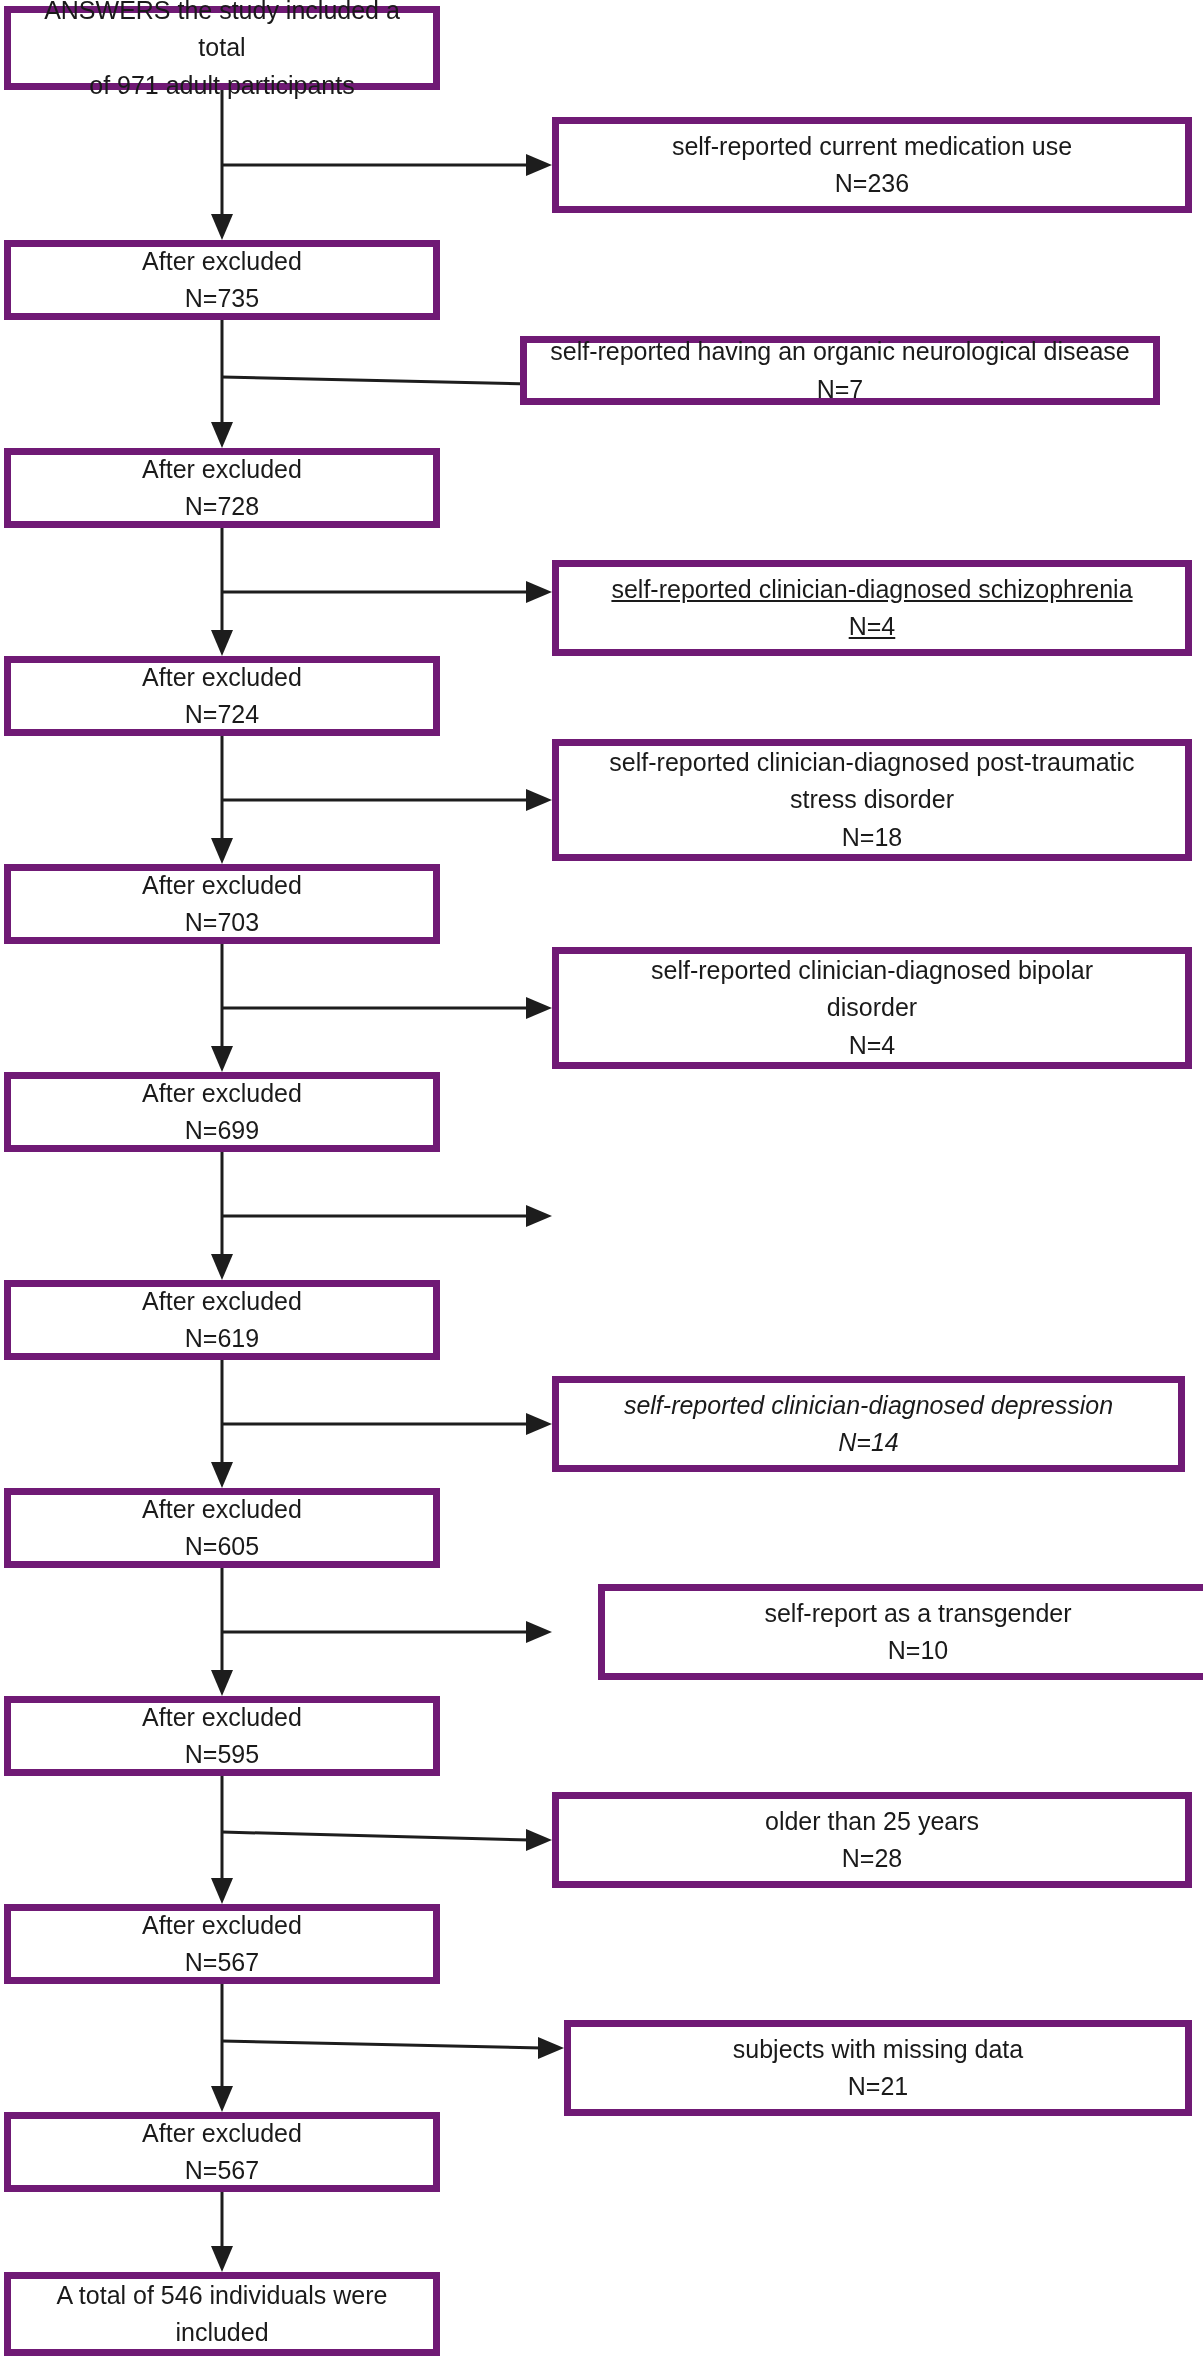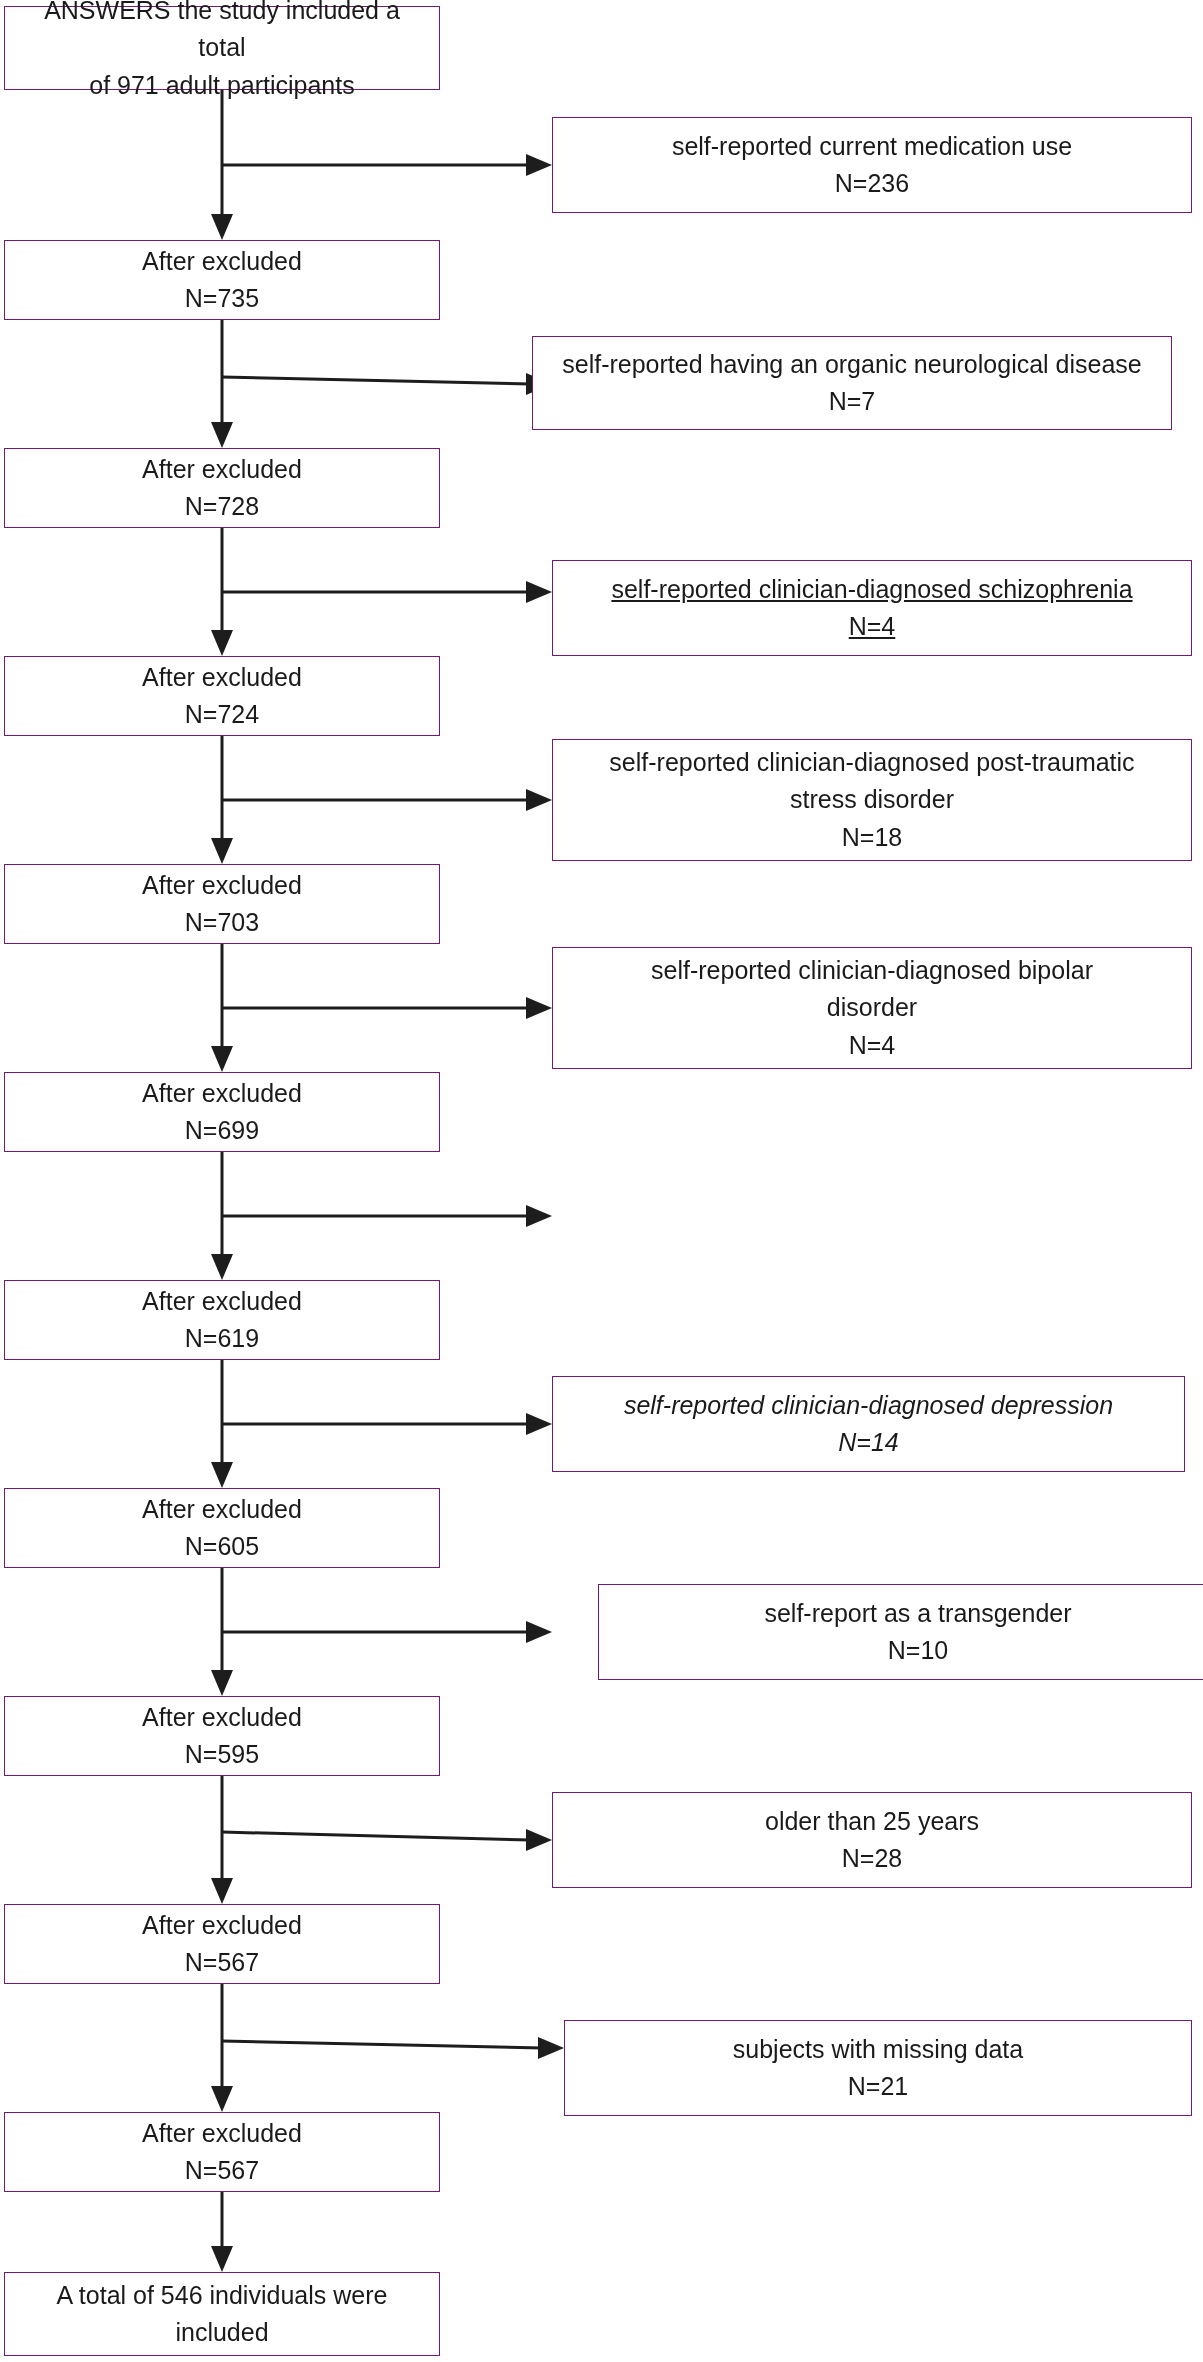--- a/index.html
+++ b/index.html
@@ -14,21 +14,21 @@
   }
   .arrow-layer {
     position: absolute;
     left: 0; top: 0;
     width: 1203px; height: 2362px;
     z-index: 0;
   }
   .box {
     position: absolute;
     box-sizing: border-box;
-    border: 1px solid #701a75;
+    border: 7px solid #701a75;
     background: #ffffff;
     display: flex;
     align-items: center;
     justify-content: center;
     text-align: center;
     white-space: pre-line;
     font-size: 25px;
     line-height: 1.5;
     padding: 2px 20px;
     z-index: 1;
@@ -41,21 +41,21 @@
   .b-r3 { left: 4px; top: 864px;  width: 436px; height: 80px; }
   .b-r4 { left: 4px; top: 1072px; width: 436px; height: 80px; }
   .b-r5 { left: 4px; top: 1280px; width: 436px; height: 80px; }
   .b-r6 { left: 4px; top: 1488px; width: 436px; height: 80px; }
   .b-r7 { left: 4px; top: 1696px; width: 436px; height: 80px; }
   .b-r8 { left: 4px; top: 1904px; width: 436px; height: 80px; }
   .b-r9 { left: 4px; top: 2112px; width: 436px; height: 80px; }
   .b-final { left: 4px; top: 2272px; width: 436px; height: 84px; }
   
   .b-e0 { left: 552px; top: 117px;  width: 640px; height: 96px; }
-  .b-e1 { left: 532px; top: 336px;  width: 640px; height: 94px; }
+  .b-e1 { left: 520px; top: 336px;  width: 640px; height: 69px; }
   .b-e2 { left: 552px; top: 560px;  width: 640px; height: 96px; text-decoration: underline; }
   .b-e3 { left: 552px; top: 739px;  width: 640px; height: 122px; }
   .b-e4 { left: 552px; top: 947px;  width: 640px; height: 122px; }
   .b-e5 { left: 552px; top: 1168px; width: 640px; height: 96px; }
   .b-e6 { left: 552px; top: 1376px; width: 633px; height: 96px; font-style: italic; }
   .b-e7 { left: 552px; top: 1584px; width: 640px; height: 96px; margin-left: 46px; }
   .b-e8 { left: 552px; top: 1792px; width: 640px; height: 96px; }
   .b-e9 { left: 564px; top: 2000px; width: 628px; height: 96px; margin-top: 20px; }
   .arrow-layer line { stroke: #1d1d1d; stroke-width: 3; }
   .arrow-layer polygon { fill: #1d1d1d; }

